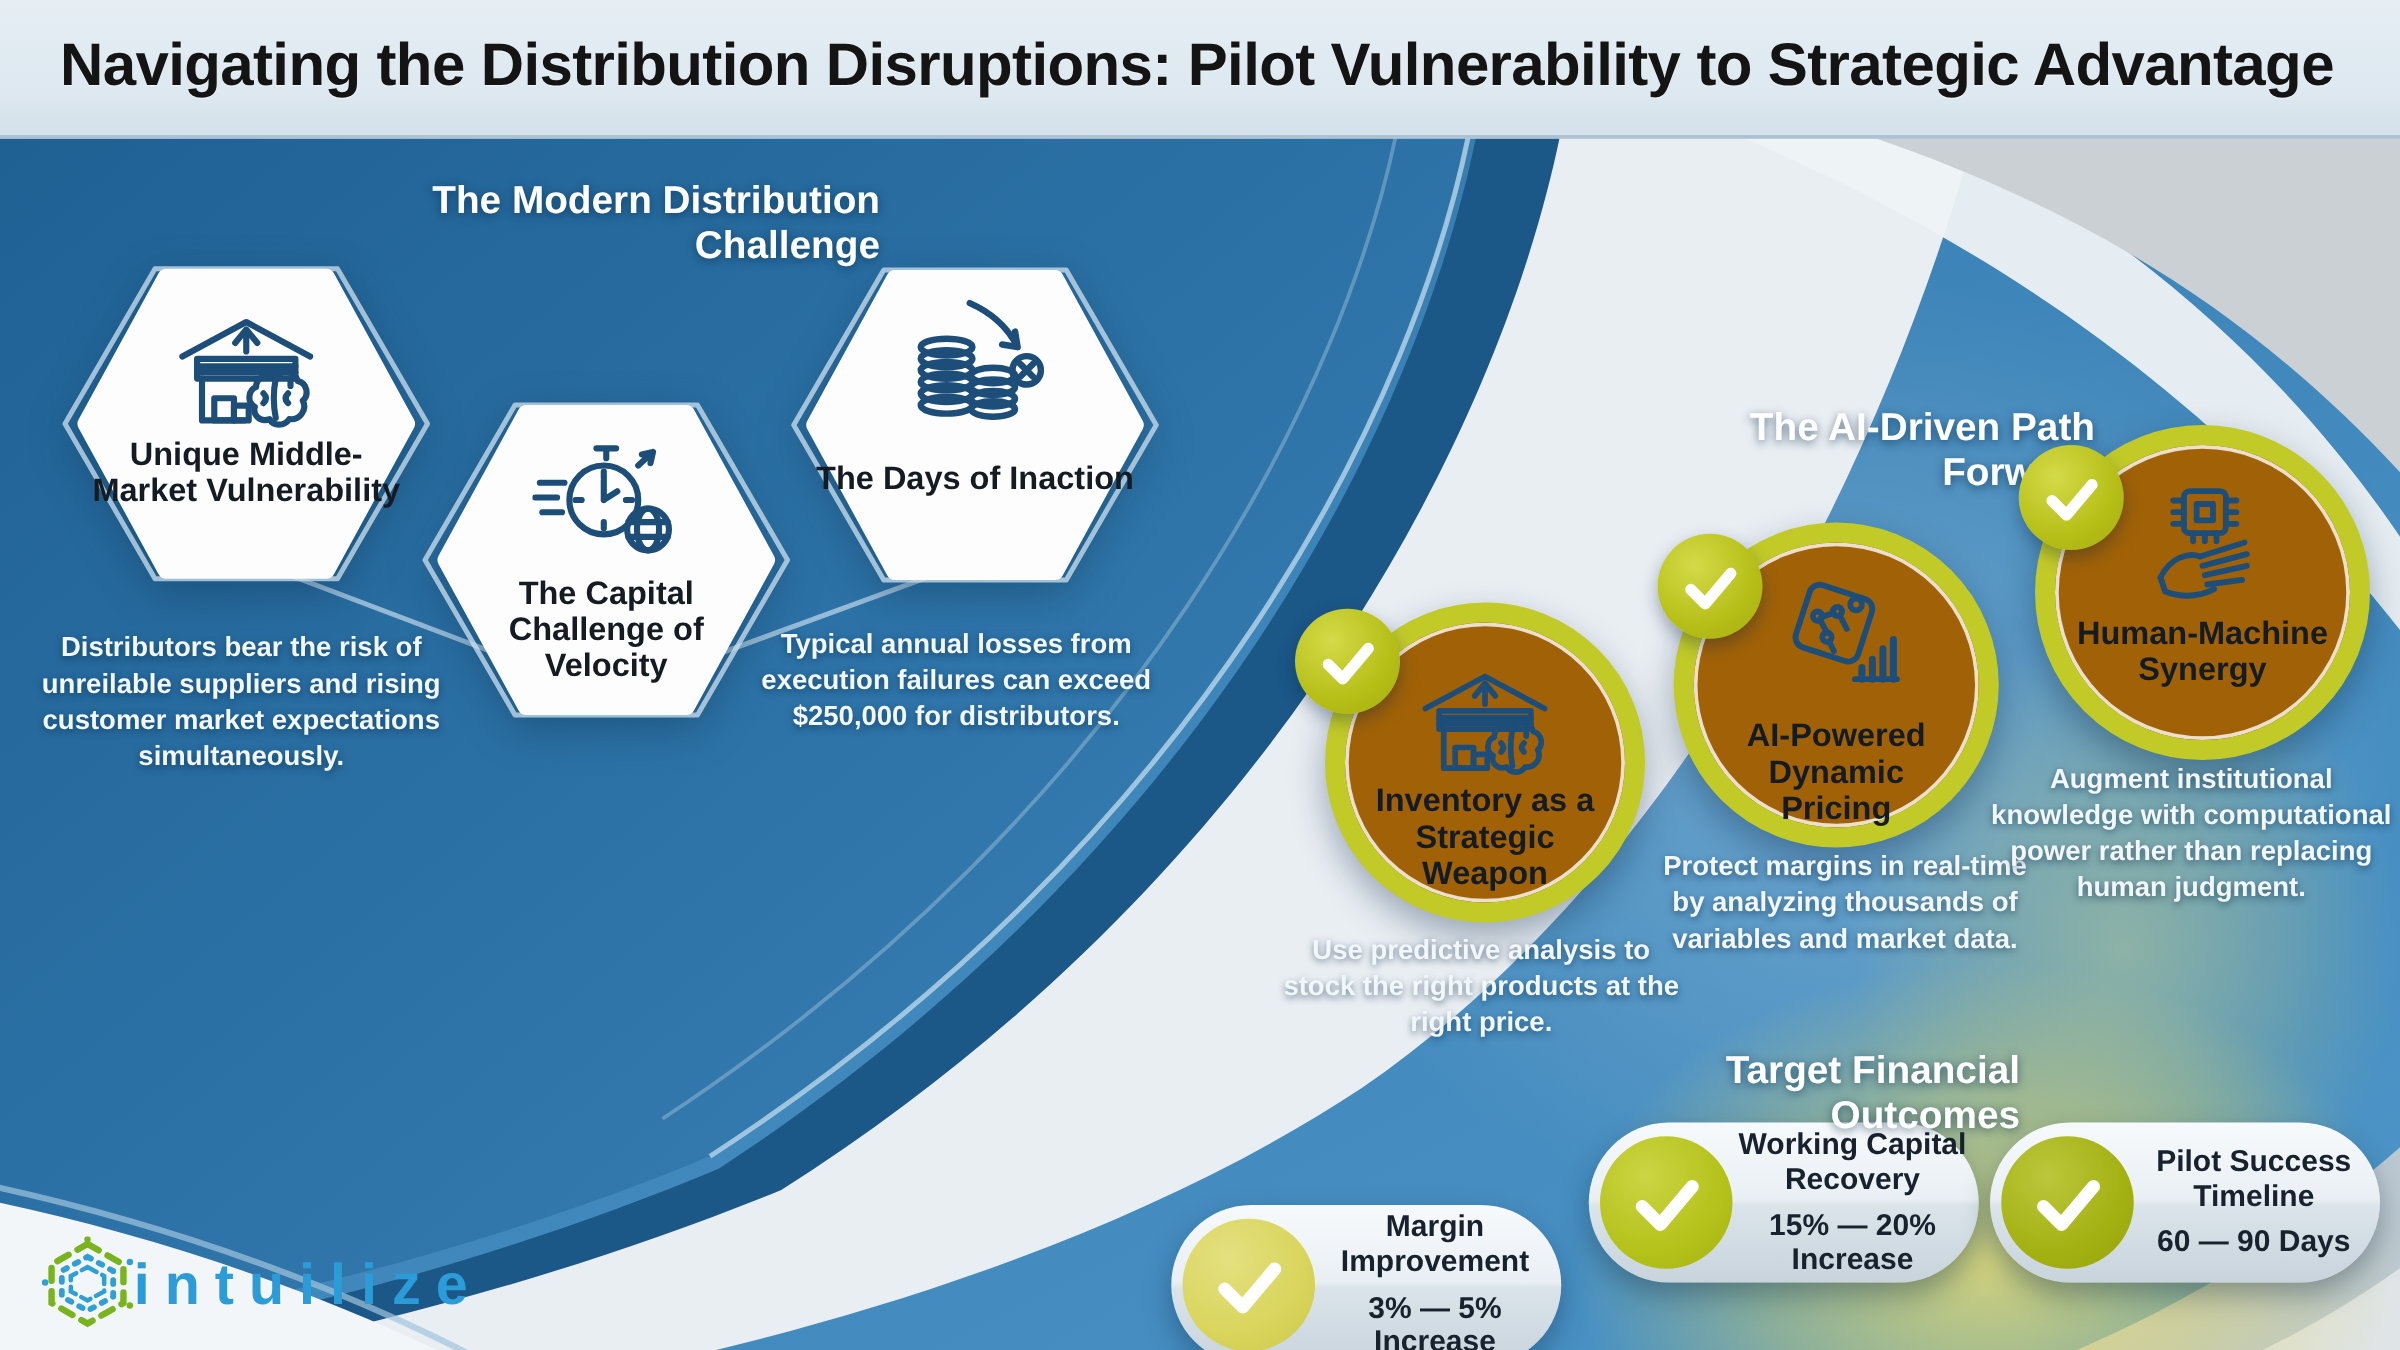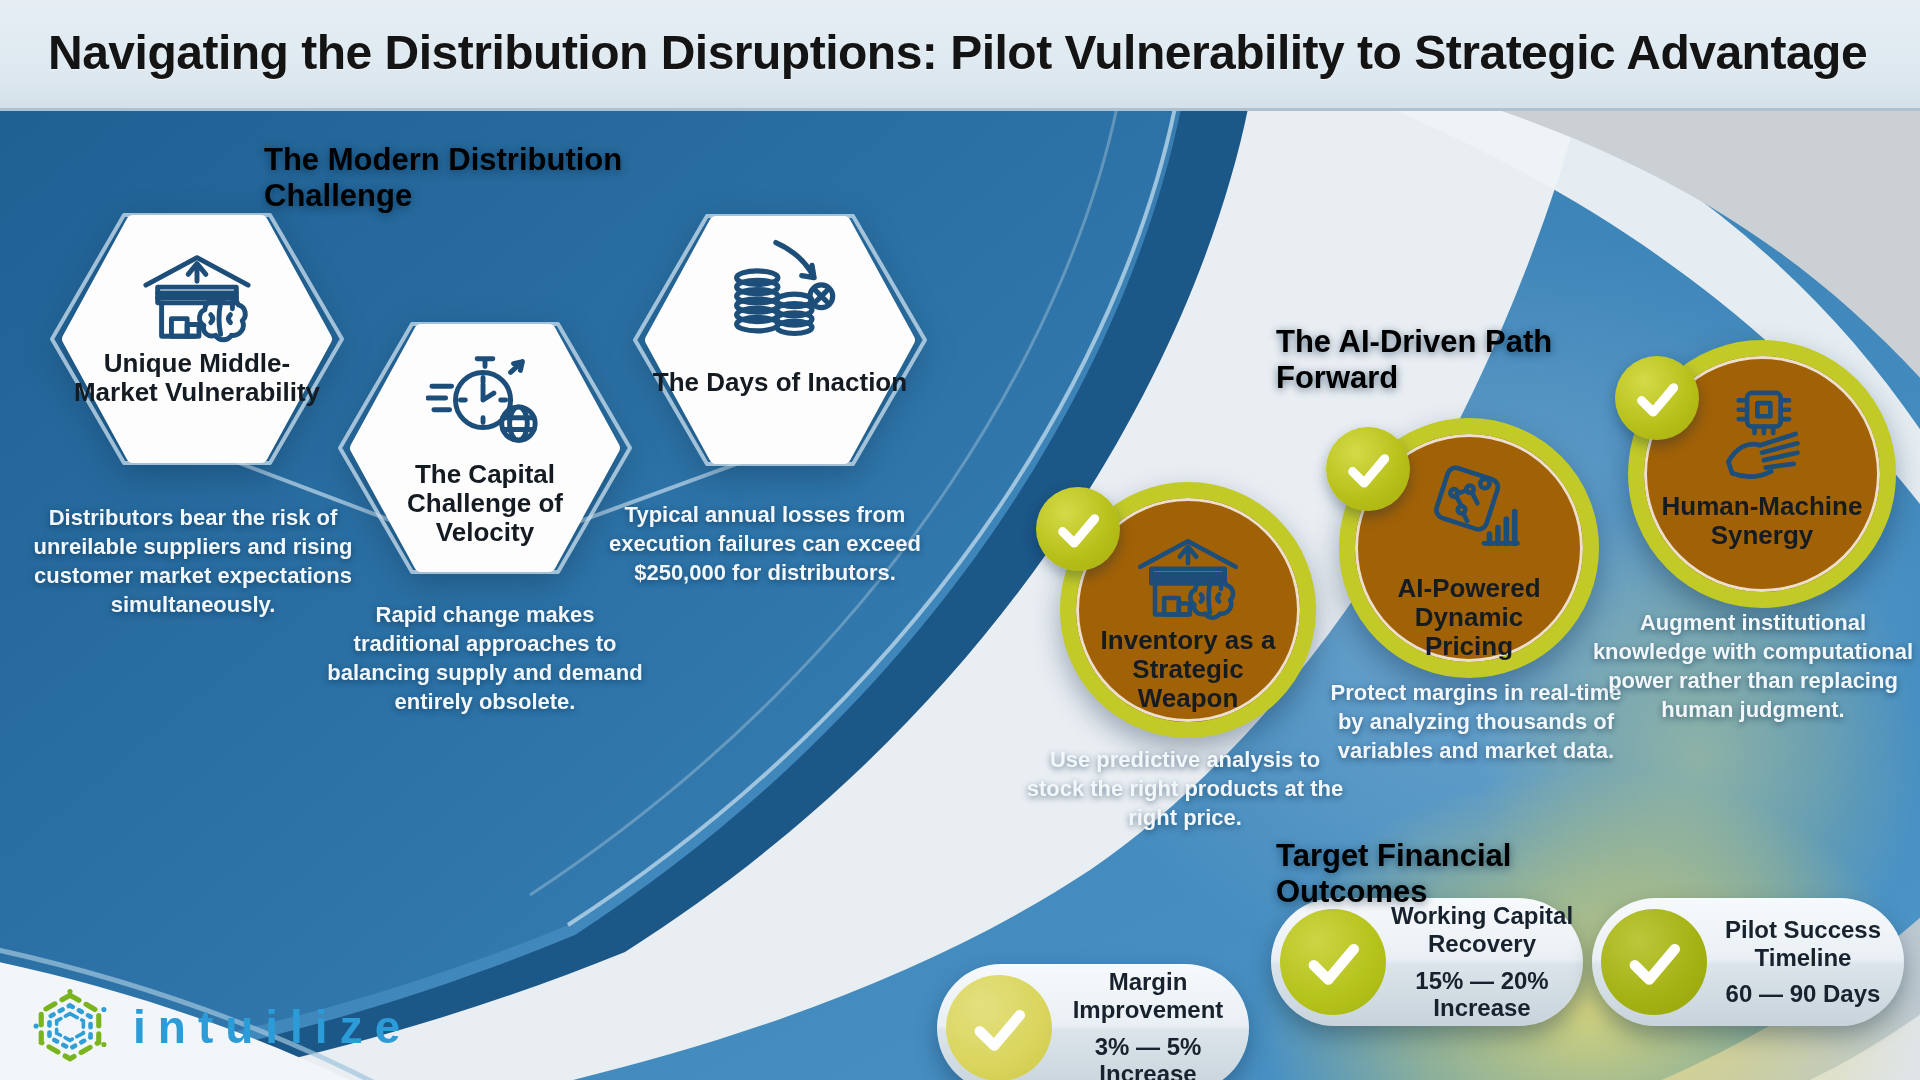--- a/index.html
+++ b/index.html
@@ -9,21 +9,21 @@
   
   #header{left:0;top:0;width:1920px;height:108px;
     background:linear-gradient(180deg,#e6eef4 0%,#dde8f0 70%,#d4e1ea 100%);
     border-bottom:3px solid rgba(125,156,180,.55);z-index:30;}
   #header .title{position:absolute;left:48px;top:0;height:105px;line-height:105px;
     font-size:48px;font-weight:700;color:#141414;letter-spacing:-.5px;white-space:nowrap;
     text-shadow:0 1px 0 rgba(255,255,255,.6);}
   
   #bg{left:0;top:108px;width:1920px;height:972px;z-index:0;}
   
-  .sec-heading{font-size:31px;font-weight:700;color:#000000;text-align:left;
+  .sec-heading{font-size:31px;font-weight:700;color:#ffffff;text-align:right;
     text-shadow:0 2px 8px rgba(4,38,68,.6);z-index:12;}
   .desc{font-size:22px;font-weight:700;color:#f2f7fb;text-align:center;line-height:1.32;
     text-shadow:0 2px 6px rgba(4,38,68,.55);z-index:12;}
   
   .hex-wrap{width:300px;height:280px;z-index:10;}
   .hex-wrap svg.hexsvg{position:absolute;left:0;top:0;
     filter:drop-shadow(0 10px 16px rgba(6,40,70,.35));}
   .hex-title{position:absolute;left:22px;right:22px;text-align:center;
     font-size:26px;font-weight:700;color:#151b22;line-height:1.12;}
   .hex-icon{position:absolute;left:50%;transform:translateX(-50%);}
@@ -43,21 +43,21 @@
     background:linear-gradient(180deg,#f7fafc 0%,#e9eff4 48%,#dbe4ea 52%,#c8d3dc 100%);
     box-shadow:0 10px 22px rgba(5,35,65,.35);}
   .pill .p-check{position:absolute;left:9px;top:11px;width:106px;height:106px;border-radius:50%;}
   .pill .p-check svg{position:absolute;left:13px;top:13px;}
   .pill .p-text{position:absolute;left:118px;top:0;width:186px;height:128px;
     display:flex;flex-direction:column;justify-content:center;align-items:center;text-align:center;}
   .pill .p-title{font-size:24px;font-weight:700;color:#18222e;line-height:1.15;}
   .pill .p-range{font-size:24px;font-weight:700;color:#18222e;line-height:1.15;margin-top:9px;}
   .pill .p-unit{font-size:24px;font-weight:700;color:#18222e;line-height:1.15;}
   
-  #logo{left:33px;top:988px;height:78px;display:flex;align-items:center;gap:26px;z-index:20;}
+  #logo{left:33px;top:988px;height:78px;display:flex;align-items:center;z-index:20;}
   #logo .word{font-size:46px;font-weight:700;color:#2b9cd8;letter-spacing:12px;
     text-transform:lowercase;line-height:78px;}
 </style>
 </head>
 <body>
 
 <div id="stage">
 
   <svg id="bg" class="abs" viewBox="0 108 1920 972" width="1920" height="972" preserveAspectRatio="none">
     <defs>
@@ -147,21 +147,20 @@
       <circle cx="58" cy="52" r="28"></circle>
       <path d="M58,52 V36 M58,52 L69,45"></path>
       <path d="M58,29 v5 M81,52 h-5 M58,75 v-5 M35,52 h5"></path>
       <path d="M6,38 h20 M2,50 h18 M8,62 h16"></path>
       <circle cx="94" cy="76" r="17"></circle>
       <path d="M94,59 a9,17 0 0 1 0,34 a9,17 0 0 1 0,-34"></path>
       <path d="M78,70 h32 M78,82 h32"></path>
     </svg>
     <div class="hex-title" style="top:152px;">The Capital Challenge of Velocity</div>
   </div>
-  <div class="abs desc" style="left:320px;top:600px;width:330px;">Rapid change makes traditional approaches to balancing supply and demand entirely obsolete.</div>
 
   <div class="abs hex-wrap" style="left:630px;top:200px;">
     <svg class="hexsvg" width="300" height="280" viewBox="0 0 300 280">
       <path d="M5,140 L77,16 L223,16 L295,140 L223,264 L77,264 Z" fill="none" stroke="#cde2f0" stroke-width="4" stroke-linejoin="round" opacity=".75"></path>
       <path d="M22,140 L86,23 L214,23 L278,140 L214,257 L86,257 Z" fill="#fdfdfd" stroke="#fdfdfd" stroke-width="14" stroke-linejoin="round"></path>
     </svg>
     <svg class="hex-icon" style="top:34px;" width="124" height="108" viewBox="0 0 120 100" fill="none" stroke="#1d4e79" stroke-width="5" stroke-linecap="round" stroke-linejoin="round">
       <path d="M56,6 C74,14 86,26 93,40 M93,40 l-2,-12 M93,40 l-12,-2"></path>
       <circle cx="100" cy="58" r="11"></circle>
       <path d="M95,53 l10,10 M105,53 l-10,10"></path>

